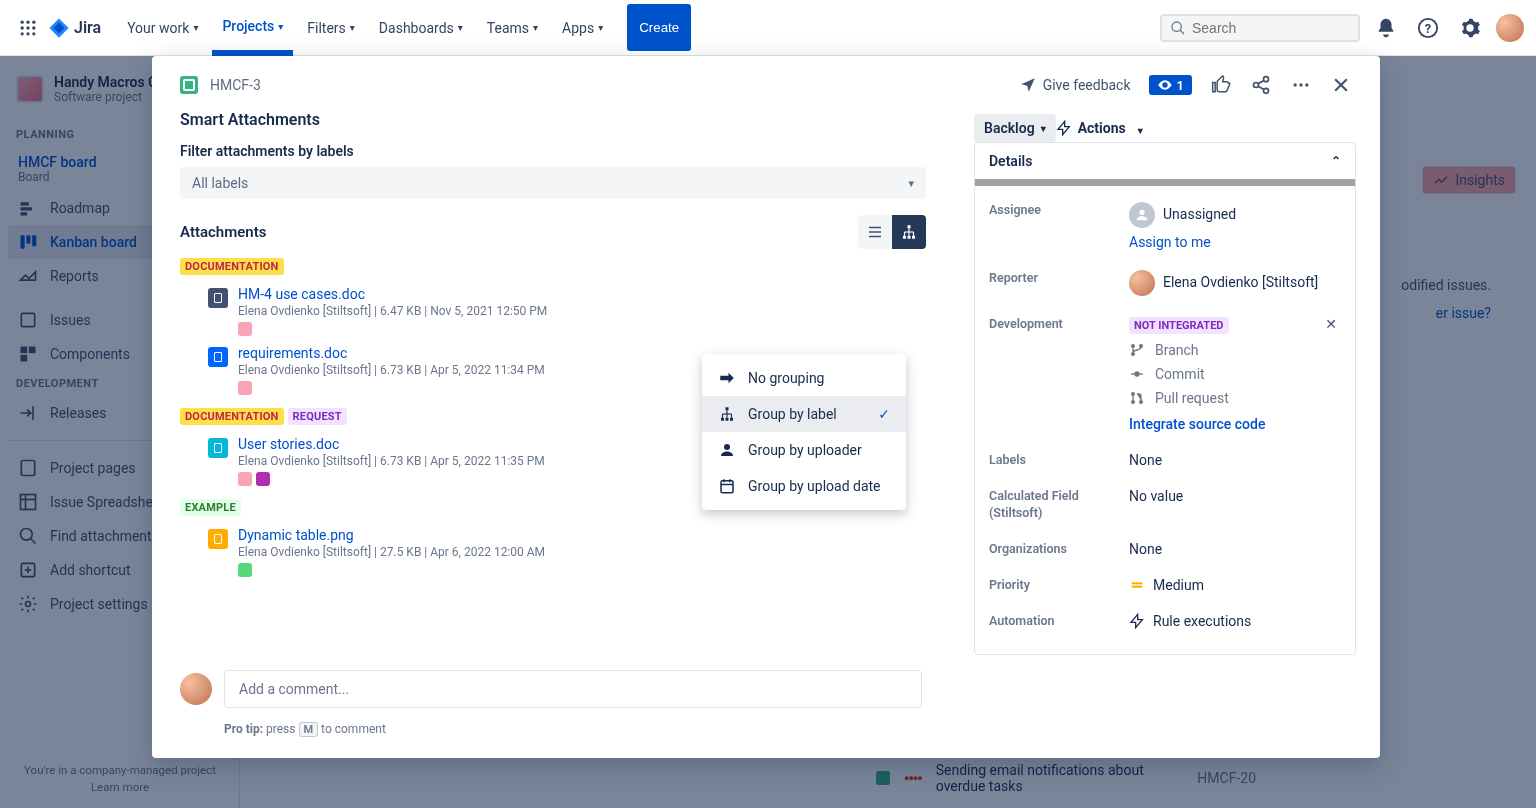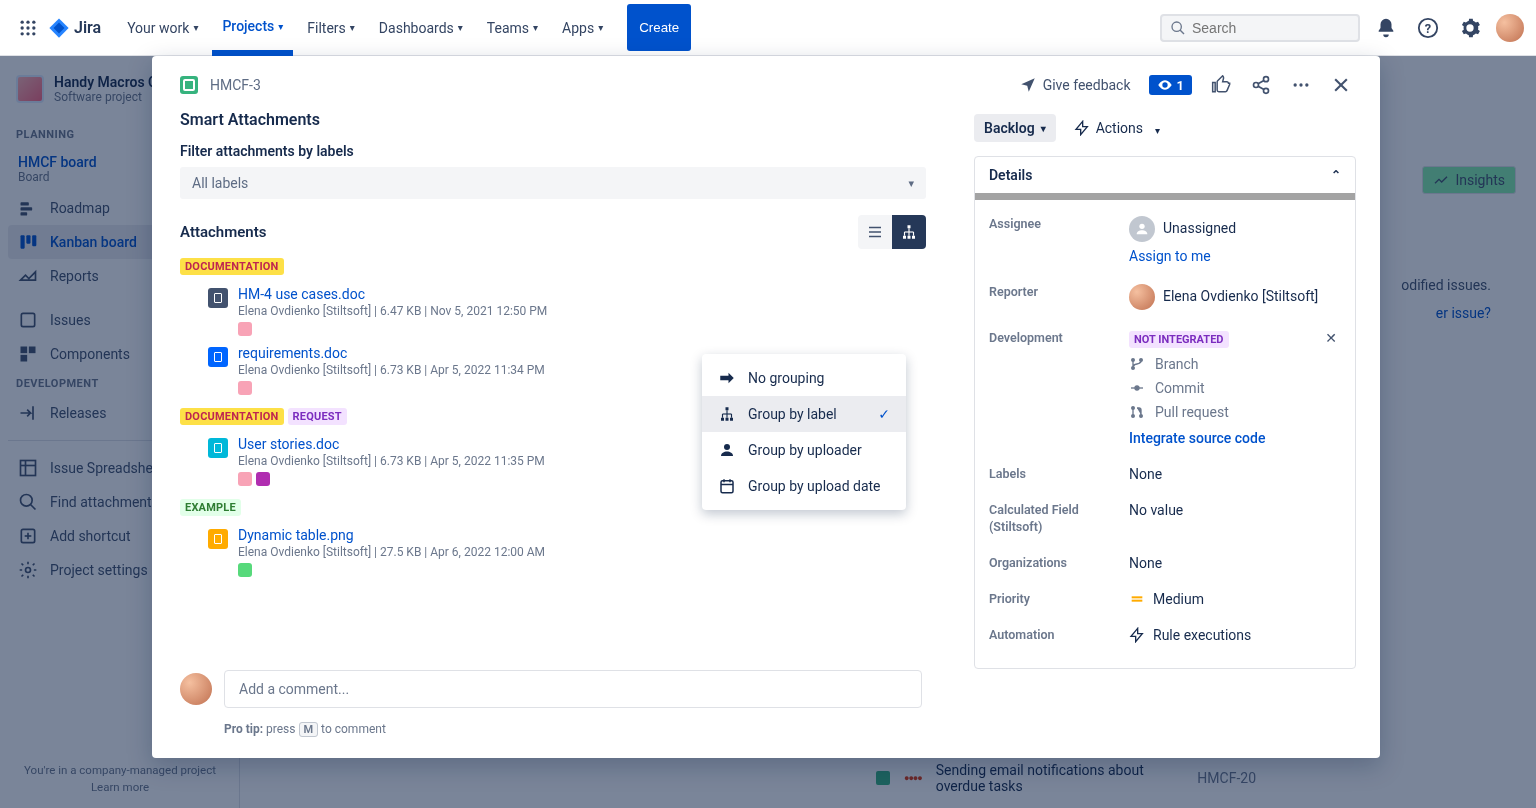--- a/index.html
+++ b/index.html
@@ -57,21 +57,21 @@
 .side-item.active-board { background:#ebecf0; font-weight:500; }
 .side-item.active-board .sl-label { color:#0052CC;}
 .side-item.hmcf { color:#0052CC; font-weight:500; background:transparent;}
 .side-item .sl-sub { display:block; font-size:12px; color:#6B778C; font-weight:400;}
 .side-item svg { width:20px; height:20px; flex-shrink:0; }
 .side-divider { border-top:1px solid #dfe1e6; margin:10px 0;}
 .side-footer { position:absolute; bottom:12px; left:8px; width:224px; font-size:11.5px; color:#6B778C; text-align:center; line-height:1.5;}
 .side-footer a { color:#6B778C; text-decoration:none;}
 
 .main-bg { flex:1; padding:16px 20px; position:relative; color:#42526E;}
-.insights-btn { position:absolute; right:20px; top:110px; border:1px solid #dfe1e6; border-radius:3px; padding:5px 10px; display:flex; align-items:center; gap:6px; background:#86efac;}
+.insights-btn { position:absolute; right:20px; top:110px; border:1px solid #dfe1e6; border-radius:3px; padding:5px 10px; display:flex; align-items:center; gap:6px; background:#fca5a5;}
 .bg-lines { position:absolute; right:45px; top:215px; font-size:14px; text-align:right; color:#42526E; line-height:2;}
 .bg-lines span { color:#0052CC;}
 .bg-card { position:absolute; bottom:14px; right:280px; display:flex; align-items:center; gap:14px; font-size:14px; width:380px;}
 .bg-card .title { flex:1; color:#172B4D;}
 .bg-key { color:#6B778C;}
 
 
 .overlay {
   position:absolute;
   top:56px; left:0; right:0; bottom:0;
@@ -153,23 +153,23 @@
 .comment-row { position:absolute; bottom:50px; left:28px; right:28px; display:flex; gap:12px; align-items:center;}
 .avatar-sm { width:32px; height:32px; border-radius:50%; background: radial-gradient(circle at 30% 30%, #f5c0a0, #c07050);}
 .comment-input { flex:1; border:1px solid #dfe1e6; border-radius:4px; padding:10px 14px; color:#6B778C;}
 .protip { position:absolute; bottom:22px; left:72px; font-size:12px; color:#6B778C;}
 .protip .kbd { background:#f4f5f7; border:1px solid #c1c7d0; border-radius:3px; padding:0 4px; font-weight:600; font-size:11px;}
 
 
 .right-panel { width:430px; border-left:none; padding:10px 24px 0 24px; overflow-y:auto; position:relative;}
 .right-panel::-webkit-scrollbar { width:9px;}
 .right-panel::-webkit-scrollbar-thumb { background:#c1c7d0; border-radius:4px;}
-.status-row { display:flex; align-items:center; gap:18px; margin-bottom:14px;}
+.status-row { display:flex; align-items:center; }
 .status-btn { background:#ebecf0; border-radius:4px; padding:6px 10px; font-weight:600; display:flex; align-items:center; gap:6px; cursor:pointer;}
-.actions-btn { display:flex; align-items:flex-end; gap:6px; cursor:pointer; font-weight:400;}
+.actions-btn { display:flex; align-items:flex-end; gap:6px; cursor:pointer; font-weight:700;}
 .details-card { border:1px solid #dfe1e6; border-radius:4px;}
 .details-hdr { padding:10px 14px; font-weight:600; display:flex; align-items:center; justify-content:space-between; border-bottom:7px solid #a3a3a3;}
 .details-body { padding:6px 14px 14px 14px;}
 .drow { display:flex; align-items:flex-start; padding:10px 0; gap:12px;}
 .drow .dl { width:128px; font-size:12.5px; color:#6B778C; font-weight:600; flex-shrink:0; line-height:1.3;}
 .drow .dv { flex:1; font-size:14px; color:#172B4D;}
 .assignee-circle { width:26px; height:26px; border-radius:50%; background:#c1c7d0; display:inline-flex; align-items:center; justify-content:center; color:#fff; margin-right:8px; vertical-align:middle;}
 .reporter-avatar { width:26px; height:26px; border-radius:50%; background: radial-gradient(circle at 30% 30%, #f5c0a0, #c07050); display:inline-block; margin-right:8px; vertical-align:middle;}
 .link { color:#0052CC; cursor:pointer;}
 .badge-ni { background:#f3e2ff; color:#7b2cbf; font-size:11px; font-weight:700; padding:2px 5px; border-radius:3px;}
@@ -312,20 +312,26 @@
         <span>Components</span>
       </div>
     <div class="side-heading">DEVELOPMENT</div>
     <div class="side-item">
         <svg viewBox="0 0 24 24">
           <path d="M3 12h12l-4-4m4 4l-4 4M18 4v16" fill="none" stroke="currentColor" stroke-width="2"></path>
         </svg>
         <span>Releases</span>
       </div>
     <div class="side-divider"></div>
+    <div class="side-item">
+        <svg viewBox="0 0 24 24">
+          <rect x="4" y="3" width="16" height="18" rx="2" fill="none" stroke="currentColor" stroke-width="2"></rect>
+        </svg>
+        <span>Project pages</span>
+      </div>
     <div class="side-item">
         <svg viewBox="0 0 24 24">
           <rect x="3" y="3" width="18" height="18" fill="none" stroke="currentColor" stroke-width="2"></rect>
           <line x1="3" y1="9" x2="21" y2="9" stroke="currentColor" stroke-width="2"></line>
           <line x1="9" y1="3" x2="9" y2="21" stroke="currentColor" stroke-width="2"></line>
         </svg>
         <span>Issue Spreadsheet</span>
       </div>
     <div class="side-item">
         <svg viewBox="0 0 24 24">

